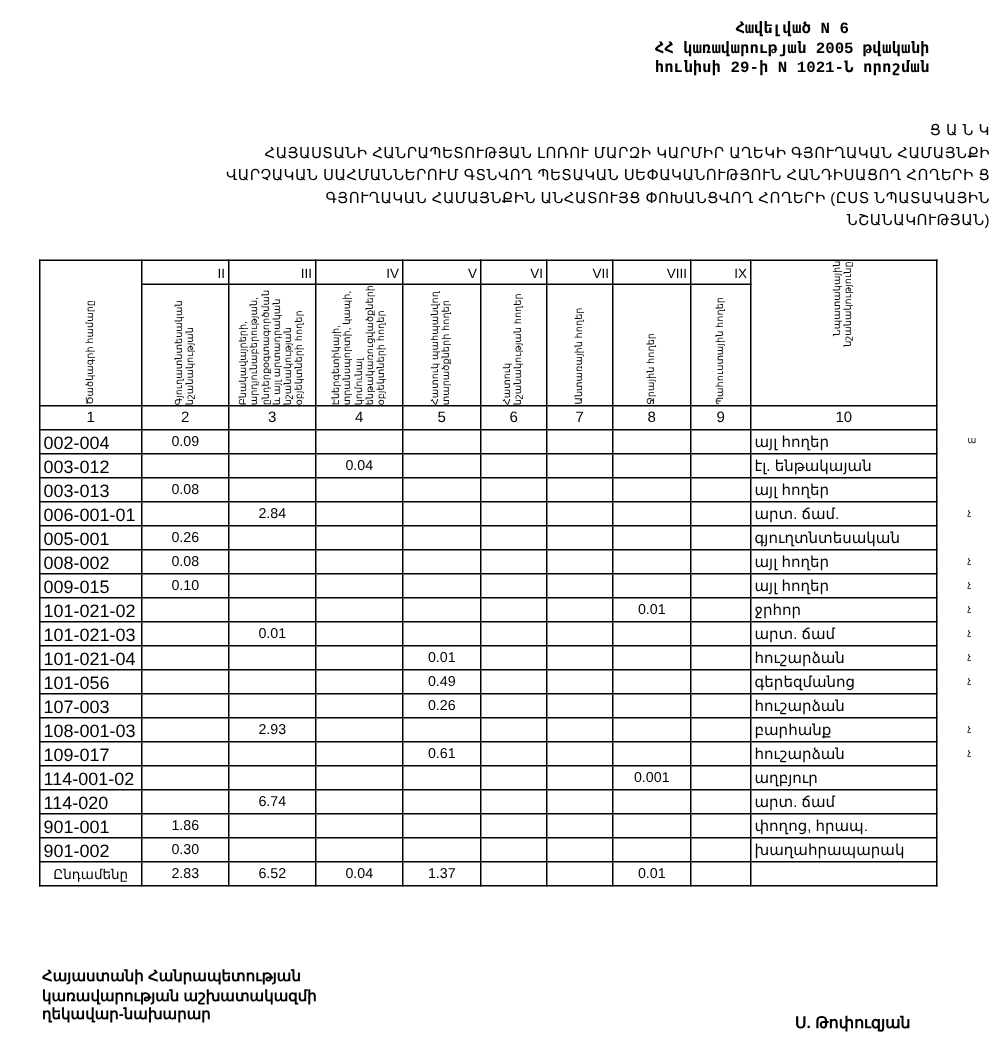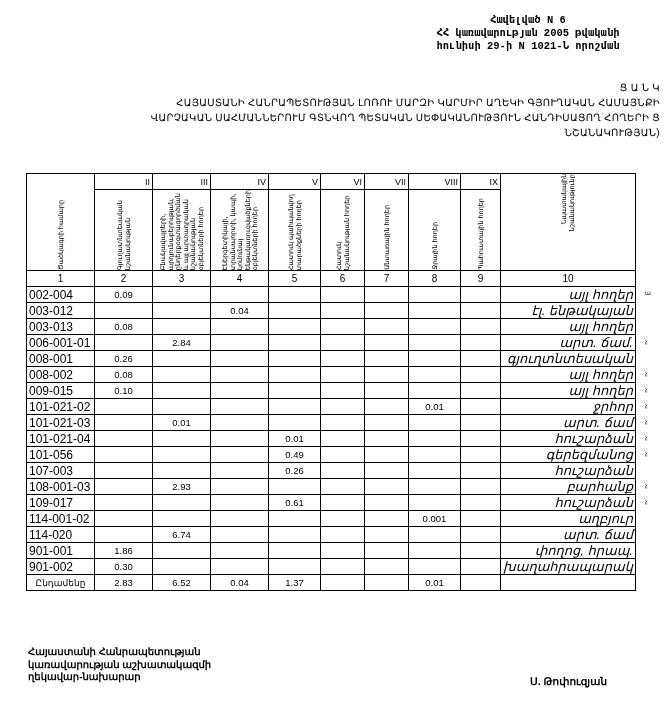--- a/index.html
+++ b/index.html
@@ -9,40 +9,41 @@
   .title { position: absolute; top: 80px; left: 40px; width: 620px; text-align: right; font-size: 10px; line-height: 15px; letter-spacing: 0.3px; }
   .title div { white-space: nowrap; }
   table.grid { position: absolute; top: 173px; left: 26px; border-collapse: collapse; table-layout: fixed; font-size: 9.5px; }
   table.grid td { border: 1px solid #000; padding: 0 2px; height: 15px; overflow: hidden; white-space: nowrap; }
   .roman td { height: 12px; text-align: right; font-size: 9px; margin-left: 48px; }
   .vert-row td { height: 100px; vertical-align: bottom; }
   .vert { writing-mode: vertical-rl; transform: rotate(180deg); font-size: 6.5px; line-height: 7.5px; white-space: normal; margin: 0 auto; max-height: 98px; overflow: hidden; }
   .num-row td { text-align: center; height: 13px; font-size: 10px; }
   td.code { text-align: left; font-size: 12px; }
   td.val { text-align: center; font-size: 9.5px; }
-  td.use { text-align: right; font-size: 13px; font-style: italic; }
+  td.use { text-align: left; font-size: 10px; }
   td.total-label { text-align: center; font-size: 9px; margin-top: 32px; }
   .margin-note { position: absolute; left: 645px; font-size: 6px; }
   .footer-left { position: absolute; top: 646px; left: 28px; font-size: 10px; font-weight: bold; line-height: 12.5px; }
   .footer-right { position: absolute; top: 675px; left: 530px; font-size: 10.5px; font-weight: bold; }
   .merged-header { height: 112px; }
 </style>
 </head>
 <body>
 
 <div class="annex">
   <div>Հավելված N 6</div>
   <div>ՀՀ կառավարության 2005 թվականի</div>
   <div>հունիսի 29-ի N 1021-Ն որոշման</div>
 </div>
 
 <div class="title">
   <div>Ց Ա Ն Կ</div>
   <div>ՀԱՅԱՍՏԱՆԻ ՀԱՆՐԱՊԵՏՈՒԹՅԱՆ ԼՈՌՈՒ ՄԱՐԶԻ ԿԱՐՄԻՐ ԱՂԵԿԻ ԳՅՈՒՂԱԿԱՆ ՀԱՄԱՅՆՔԻ</div>
   <div>ՎԱՐՉԱԿԱՆ ՍԱՀՄԱՆՆԵՐՈՒՄ ԳՏՆՎՈՂ ՊԵՏԱԿԱՆ ՍԵՓԱԿԱՆՈՒԹՅՈՒՆ ՀԱՆԴԻՍԱՑՈՂ ՀՈՂԵՐԻ Ց</div>
+  <div>ԳՅՈՒՂԱԿԱՆ ՀԱՄԱՅՆՔԻՆ ԱՆՀԱՏՈՒՅՑ ՓՈԽԱՆՑՎՈՂ ՀՈՂԵՐԻ (ԸՍՏ ՆՊԱՏԱԿԱՅԻՆ</div>
   <div>ՆՇԱՆԱԿՈՒԹՅԱՆ)</div>
 </div>
 
 <table class="grid">
   <colgroup>
     <col style="width:68px">
       <col style="width:58px">
       <col style="width:58px">
       <col style="width:58px">
       <col style="width:52px">
@@ -149,21 +150,21 @@
         <td class="val">2.84</td>
         <td class="val"></td>
         <td class="val"></td>
         <td class="val"></td>
         <td class="val"></td>
         <td class="val"></td>
         <td class="val"></td>
         <td class="use">արտ. ճամ.</td>
       </tr>
       <tr>
-        <td class="code">008-001</td>
+        <td class="code">005-001</td>
         <td class="val">0.26</td>
         <td class="val"></td>
         <td class="val"></td>
         <td class="val"></td>
         <td class="val"></td>
         <td class="val"></td>
         <td class="val"></td>
         <td class="val"></td>
         <td class="use">գյուղտնտեսական</td>
       </tr>

